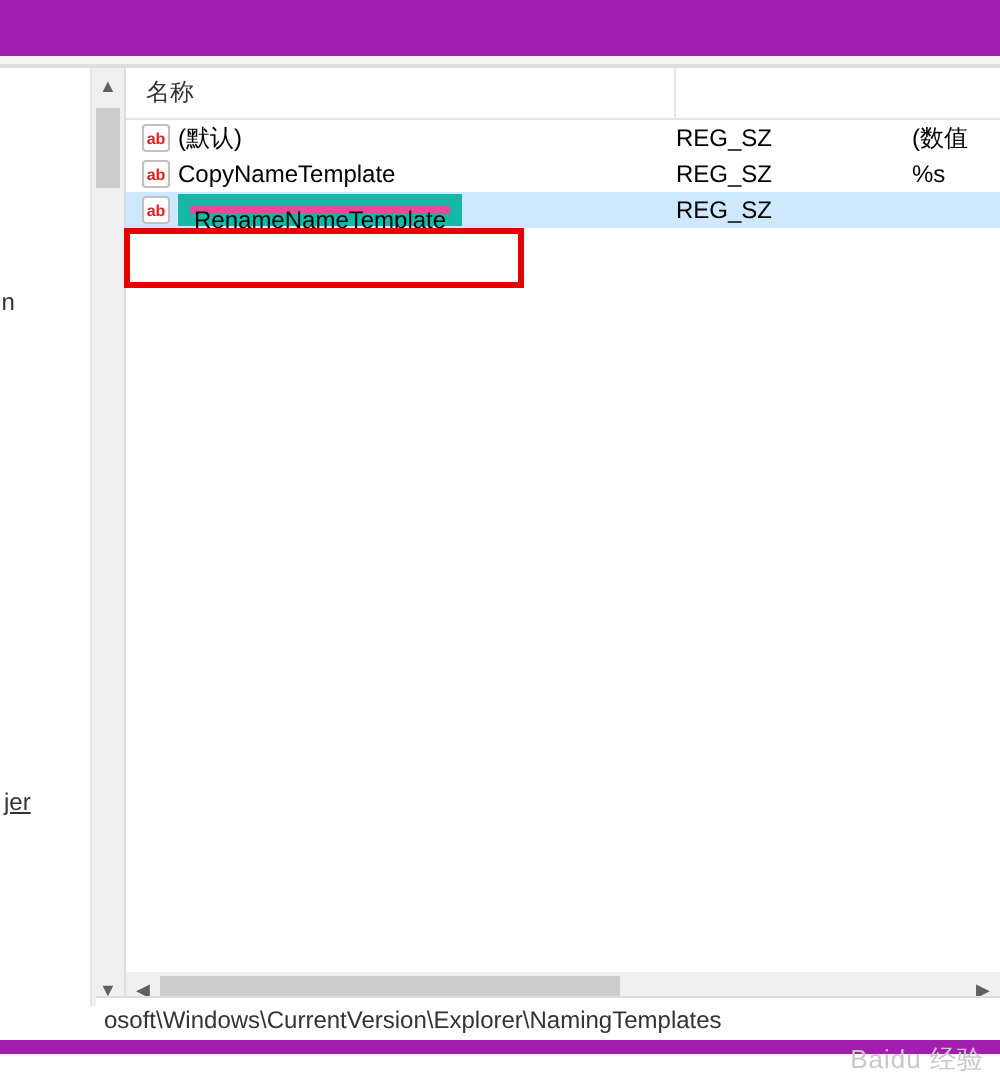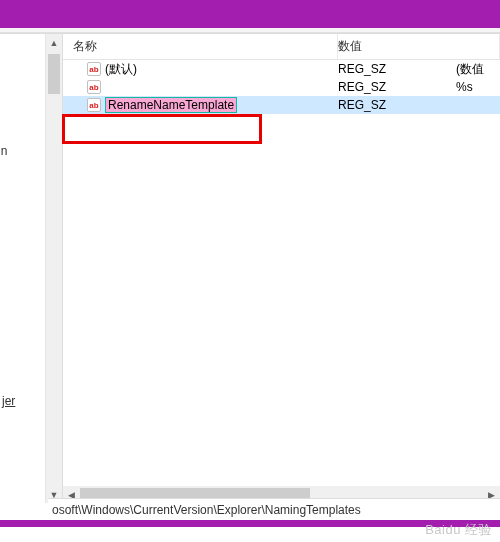--- a/index.html
+++ b/index.html
@@ -105,38 +105,38 @@
     position: relative;
   }
   .row {
     display: flex;
     height: 18px;
     align-items: center;
   }
   .row.selected {
     background: #cde8ff;
   }
-  .cell-name { flex: 0 0 275px; padding-left: 24px; display: flex; align-items: center; gap: 4px; }
+  .cell-name { flex: 0 0 275px; padding-left: 8px; display: flex; align-items: center; gap: 4px; }
   .cell-type { flex: 0 0 118px; }
   .cell-data { flex: 1; }
   .ab-icon {
     width: 14px; height: 14px;
     display: inline-flex;
     align-items: center;
     justify-content: center;
     font-size: 8px;
     font-weight: bold;
     color: #d22;
     background: #fff;
     border: 1px solid #c0c0c0;
     border-radius: 2px;
   }
   .rename-box {
-    border: 1px solid #14b8a6;
-    background: #f9a8d4;
+    border: 6px solid #14b8a6;
+    background: #ec4899;
     padding: 0 2px;
     height: 16px;
     line-height: 14px;
     display: inline-block;
   }
   .highlight-annotation {
     position: absolute;
     left: 62px;
     top: 114px;
     width: 200px;
@@ -218,36 +218,36 @@
     <div class="tree-scrollbar">
       <div class="tree-scroll-up">▲</div>
       <div class="tree-scroll-thumb"></div>
       <div class="tree-scroll-down" style="position:absolute;bottom:0;left:0;right:0">▼</div>
     </div>
   </div>
 
   <div class="list-pane">
     <div class="list-header">
       <div class="hdr col-name">名称</div>
-      <div class="hdr col-data">数值</div>
     </div>
     <div class="list-body">
 
       <div class="row">
         <div class="cell-name">
           <span class="ab-icon">ab</span>
           <span>(默认)</span>
         </div>
         <div class="cell-type">REG_SZ</div>
         <div class="cell-data">(数值</div>
       </div>
 
       <div class="row">
         <div class="cell-name">
           <span class="ab-icon">ab</span>
+          <span>CopyNameTemplate</span>
         </div>
         <div class="cell-type">REG_SZ</div>
         <div class="cell-data">%s</div>
       </div>
 
       <div class="row selected">
         <div class="cell-name">
           <span class="ab-icon">ab</span>
           <span class="rename-box">RenameNameTemplate</span>
         </div>

